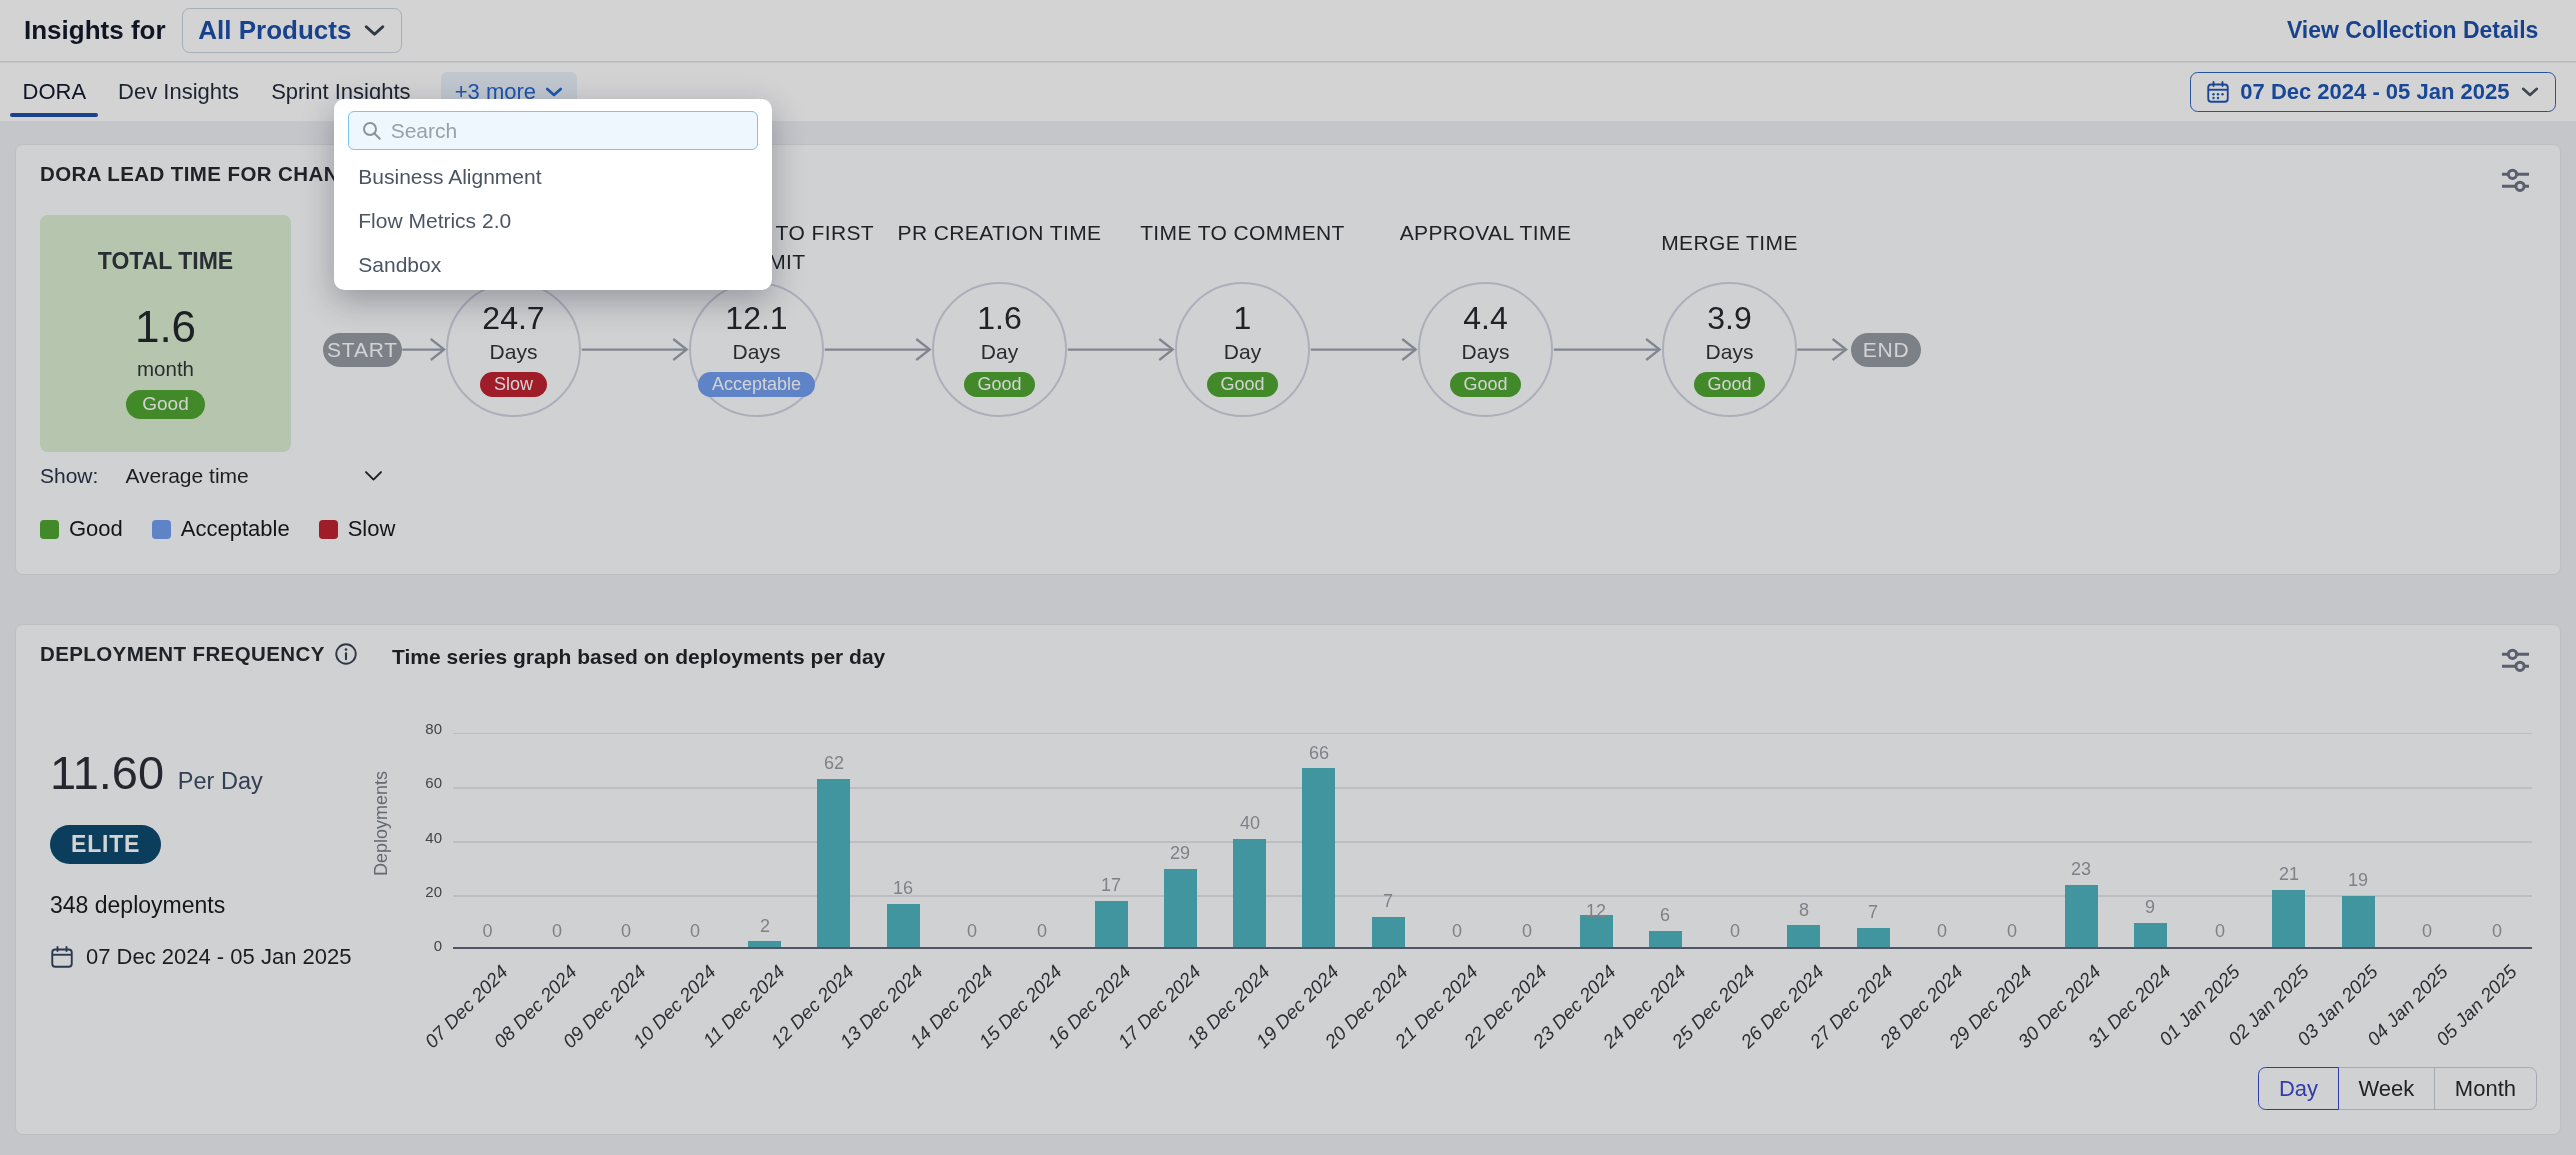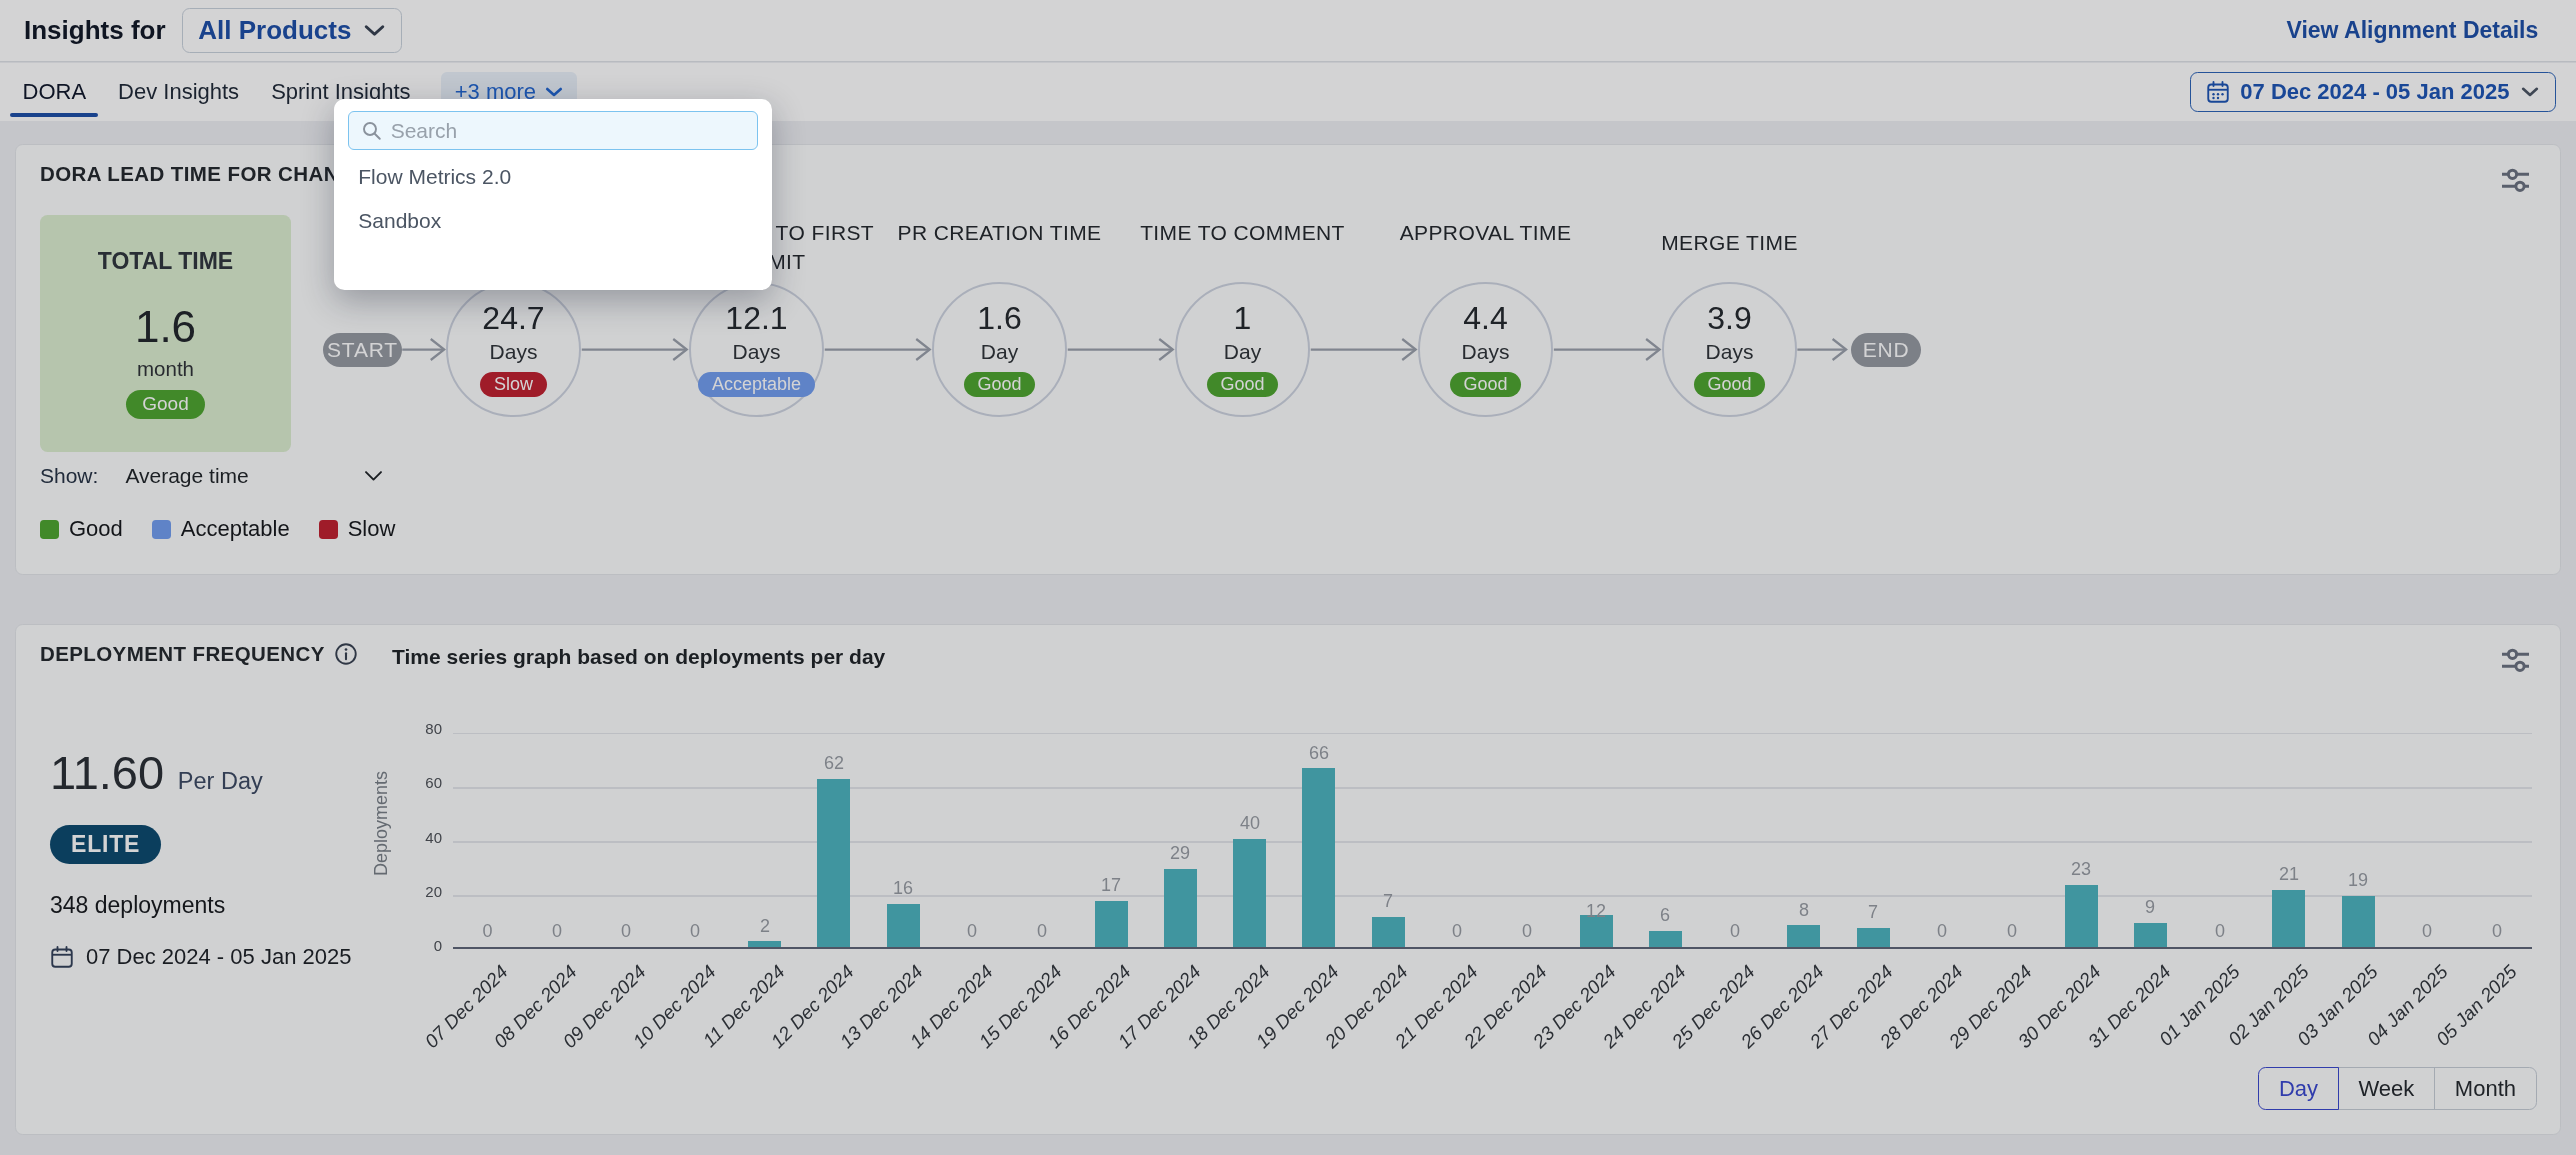--- a/index.html
+++ b/index.html
@@ -123,21 +123,21 @@
 <div class="page">
 
   <header class="topbar">
     <span class="page-title">Insights for</span>
     <button class="scope-btn">
       <span>All Products</span>
       <svg width="23" height="15" viewBox="0 0 30 20">
           <polyline points="4,5 15,15 26,5" fill="none" stroke="#374151" stroke-width="4" stroke-linecap="round" stroke-linejoin="round"></polyline>
         </svg>
     </button>
-    <a class="collection-link" href="#">View Alignment Details</a>
+    <a class="collection-link" href="#">View Collection Details</a>
   </header>
 
   <nav class="tabsbar">
     <div class="tab active">DORA</div>
     <div class="tab">Dev Insights</div>
     <div class="tab">Sprint Insights</div>
     <button class="more-chip">
       <span>+3 more</span>
       <svg width="18" height="12" viewBox="0 0 24 16">
           <polyline points="3,4 12,12 21,4" fill="none" stroke="#2166d1" stroke-width="3.5" stroke-linecap="round" stroke-linejoin="round"></polyline>
@@ -403,19 +403,20 @@
   <div class="overlay"></div>
   <div class="menu">
     <div class="search-box">
       <svg width="21" height="21" viewBox="0 0 28 28">
           <circle cx="12" cy="12" r="8" fill="none" stroke="#8a929c" stroke-width="2.6"></circle>
           <line x1="18" y1="18" x2="25" y2="25" stroke="#8a929c" stroke-width="2.6" stroke-linecap="round"></line>
         </svg>
       <input type="text" placeholder="Search" style="">
     </div>
     <ul class="menu-items" id="menu-items">
+        <li>Business Alignment</li>
         <li>Flow Metrics 2.0</li>
         <li>Sandbox</li>
       </ul>
   </div>
 
 </div>
 
 
 </body></html>

